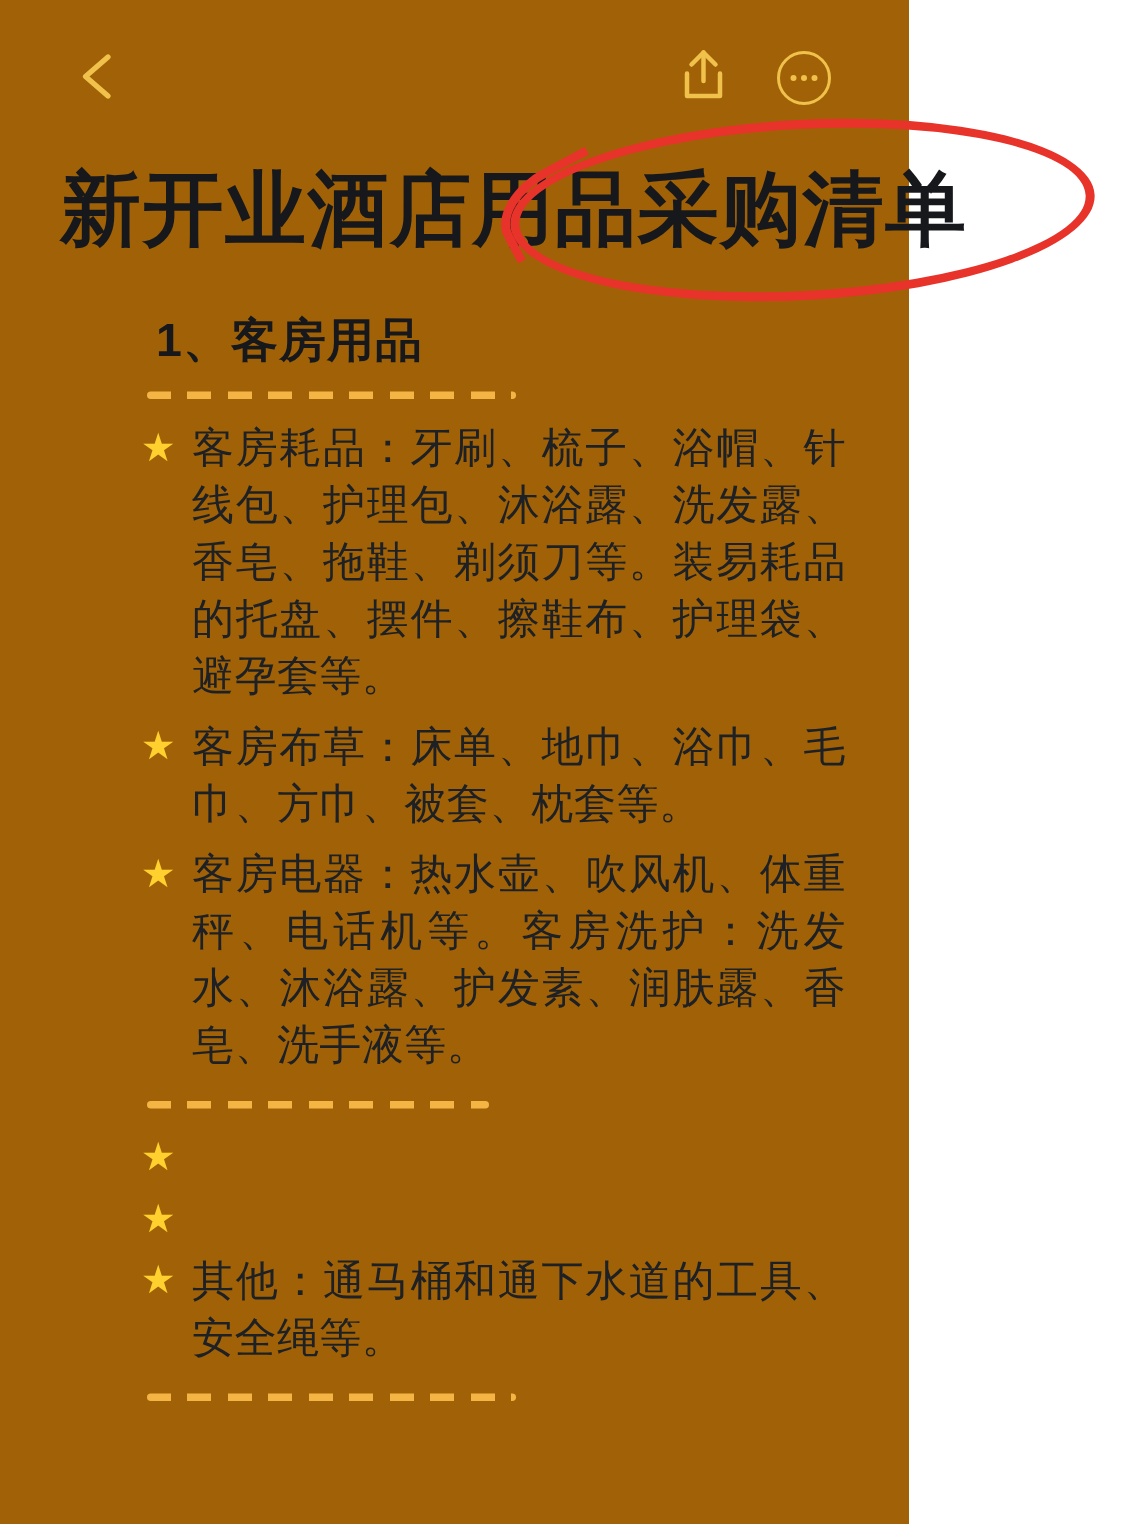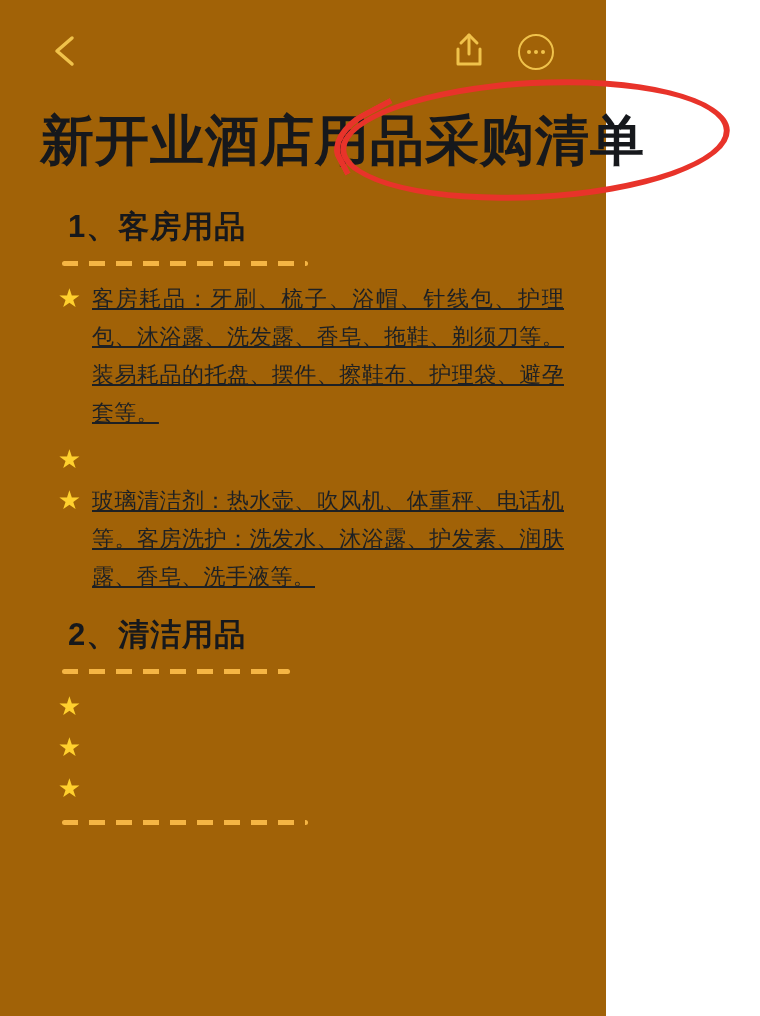--- a/index.html
+++ b/index.html
@@ -98,21 +98,21 @@
     top: 18px;
     width: 70px;
     height: 42px;
     border-left: 6px solid #e8332a;
     border-top: 6px solid #e8332a;
     border-radius: 60% 0 0 0;
     transform: rotate(-25deg);
   }
 
   
-  .section { margin-top: 18px; }
+  .section { margin-top: 18px; padding-left: 36px; }
   .section-head {
     position: relative;
     display: inline-block;
     margin-left: 62px;
     padding: 0 6px 6px 6px;
   }
   .section-head .txt {
     font-size: 31px;
     font-weight: bold;
     color: #16181c;
@@ -144,26 +144,25 @@
     width: 27px;
     height: 27px;
     margin-top: 5px;
     margin-right: 9px;
     color: #ffd02e;
     font-size: 26px;
     line-height: 26px;
     text-align: center;
   }
   .item-text {
-    font-size: 22px;
+    font-size: 28px;
     line-height: 38px;
     color: #1d2024;
     letter-spacing: 0.3px;
     text-align: justify;
-    text-decoration: underline;
   }
 </style>
 </head>
 <body>
 
 <div class="page">
 
   <div class="topbar">
     <div class="back-icon">
       <svg width="26" height="34" viewBox="0 0 26 34">
@@ -196,42 +195,41 @@
       <span class="txt">1、客房用品</span>
     </div>
     <div class="dashline"></div>
     <div class="items">
       <div class="item">
         <span class="star">★</span>
         <span class="item-text">客房耗品：牙刷、梳子、浴帽、针线包、护理包、沐浴露、洗发露、香皂、拖鞋、剃须刀等。装易耗品的托盘、摆件、擦鞋布、护理袋、避孕套等。</span>
       </div>
       <div class="item">
         <span class="star">★</span>
-      </div>
-      <div class="item">
-        <span class="star">★</span>
-        <span class="item-text">玻璃清洁剂：热水壶、吹风机、体重秤、电话机等。客房洗护：洗发水、沐浴露、护发素、润肤露、香皂、洗手液等。</span>
+        <span class="item-text">客房布草：床单、地巾、浴巾、毛巾、方巾、被套、枕套等。</span>
+      </div>
+      <div class="item">
+        <span class="star">★</span>
+        <span class="item-text">客房电器：热水壶、吹风机、体重秤、电话机等。客房洗护：洗发水、沐浴露、护发素、润肤露、香皂、洗手液等。</span>
       </div>
     </div>
   </div>
 
   <div class="section">
-    <div class="section-head">
-      <span class="txt">2、清洁用品</span>
-    </div>
     <div class="dashline short"></div>
     <div class="items">
       <div class="item">
         <span class="star">★</span>
       </div>
       <div class="item">
         <span class="star">★</span>
       </div>
       <div class="item">
         <span class="star">★</span>
+        <span class="item-text">其他：通马桶和通下水道的工具、安全绳等。</span>
       </div>
     </div>
   </div>
 
   <div class="section">
     <div class="dashline short2"></div>
     
   </div>
 
 </div>

